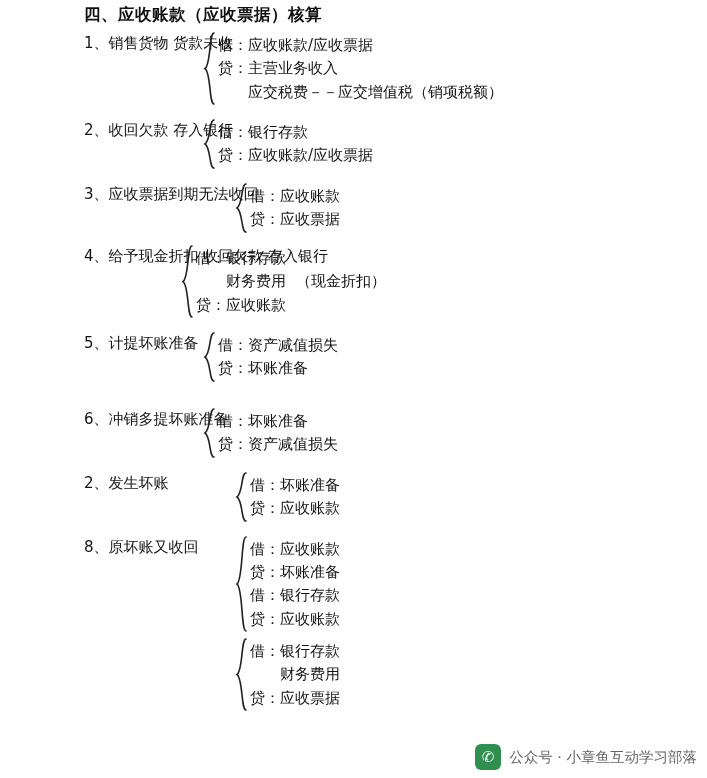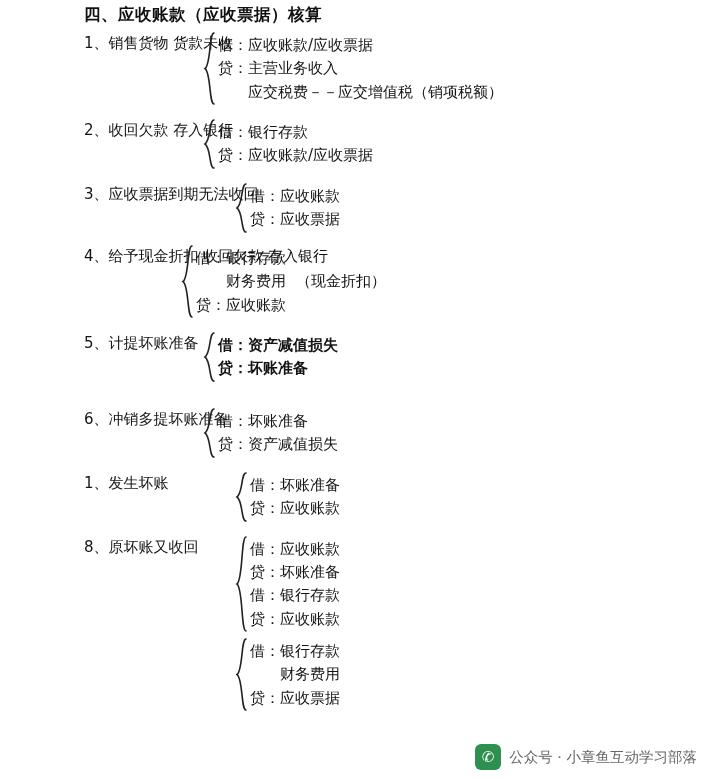--- a/index.html
+++ b/index.html
@@ -162,21 +162,21 @@
           </div>
           <div class="lines">
             <div class="line"><span class="tag">借：</span><span>银行存款</span></div>
             <div class="line indent"><span class="tag"></span><span>财务费用</span><span class="paren">（现金折扣）</span></div>
             <div class="line"><span class="tag">贷：</span><span>应收账款</span></div>
           </div>
         </div>
       </div>
       <div class="entry" style="margin-bottom: 24px; position: relative; height: 52px;">
         <div class="entry-label">5、计提坏账准备</div>
-        <div class="brace-wrap" style="margin-left: auto; position: absolute; left: 118px; top: 0px; font-weight: bold;">
+        <div class="brace-wrap" style="margin-left: auto; position: absolute; left: 118px; top: 0px;">
           <div class="brace">
             <svg width="14" height="52" viewBox="0 0 14 52">
               <path d="M12 2 C7 2 9 22 3 26 C9 30 7 50 12 50" fill="none" stroke="#222" stroke-width="1.6" stroke-linecap="round"></path>
             </svg>
           </div>
           <div class="lines">
             <div class="line"><span class="tag">借：</span><span>资产减值损失</span></div>
             <div class="line"><span class="tag">贷：</span><span>坏账准备</span></div>
           </div>
         </div>
@@ -189,21 +189,21 @@
               <path d="M12 2 C7 2 9 22 3 26 C9 30 7 50 12 50" fill="none" stroke="#222" stroke-width="1.6" stroke-linecap="round"></path>
             </svg>
           </div>
           <div class="lines">
             <div class="line"><span class="tag">借：</span><span>坏账准备</span></div>
             <div class="line"><span class="tag">贷：</span><span>资产减值损失</span></div>
           </div>
         </div>
       </div>
       <div class="entry" style="margin-bottom: 12px; position: relative; height: 52px;">
-        <div class="entry-label">1、发生坏账</div>
+        <div class="entry-label">2、发生坏账</div>
         <div class="brace-wrap" style="margin-left: auto; position: absolute; left: 150px; top: 0px;">
           <div class="brace">
             <svg width="14" height="52" viewBox="0 0 14 52">
               <path d="M12 2 C7 2 9 22 3 26 C9 30 7 50 12 50" fill="none" stroke="#222" stroke-width="1.6" stroke-linecap="round"></path>
             </svg>
           </div>
           <div class="lines">
             <div class="line"><span class="tag">借：</span><span>坏账准备</span></div>
             <div class="line"><span class="tag">贷：</span><span>应收账款</span></div>
           </div>

